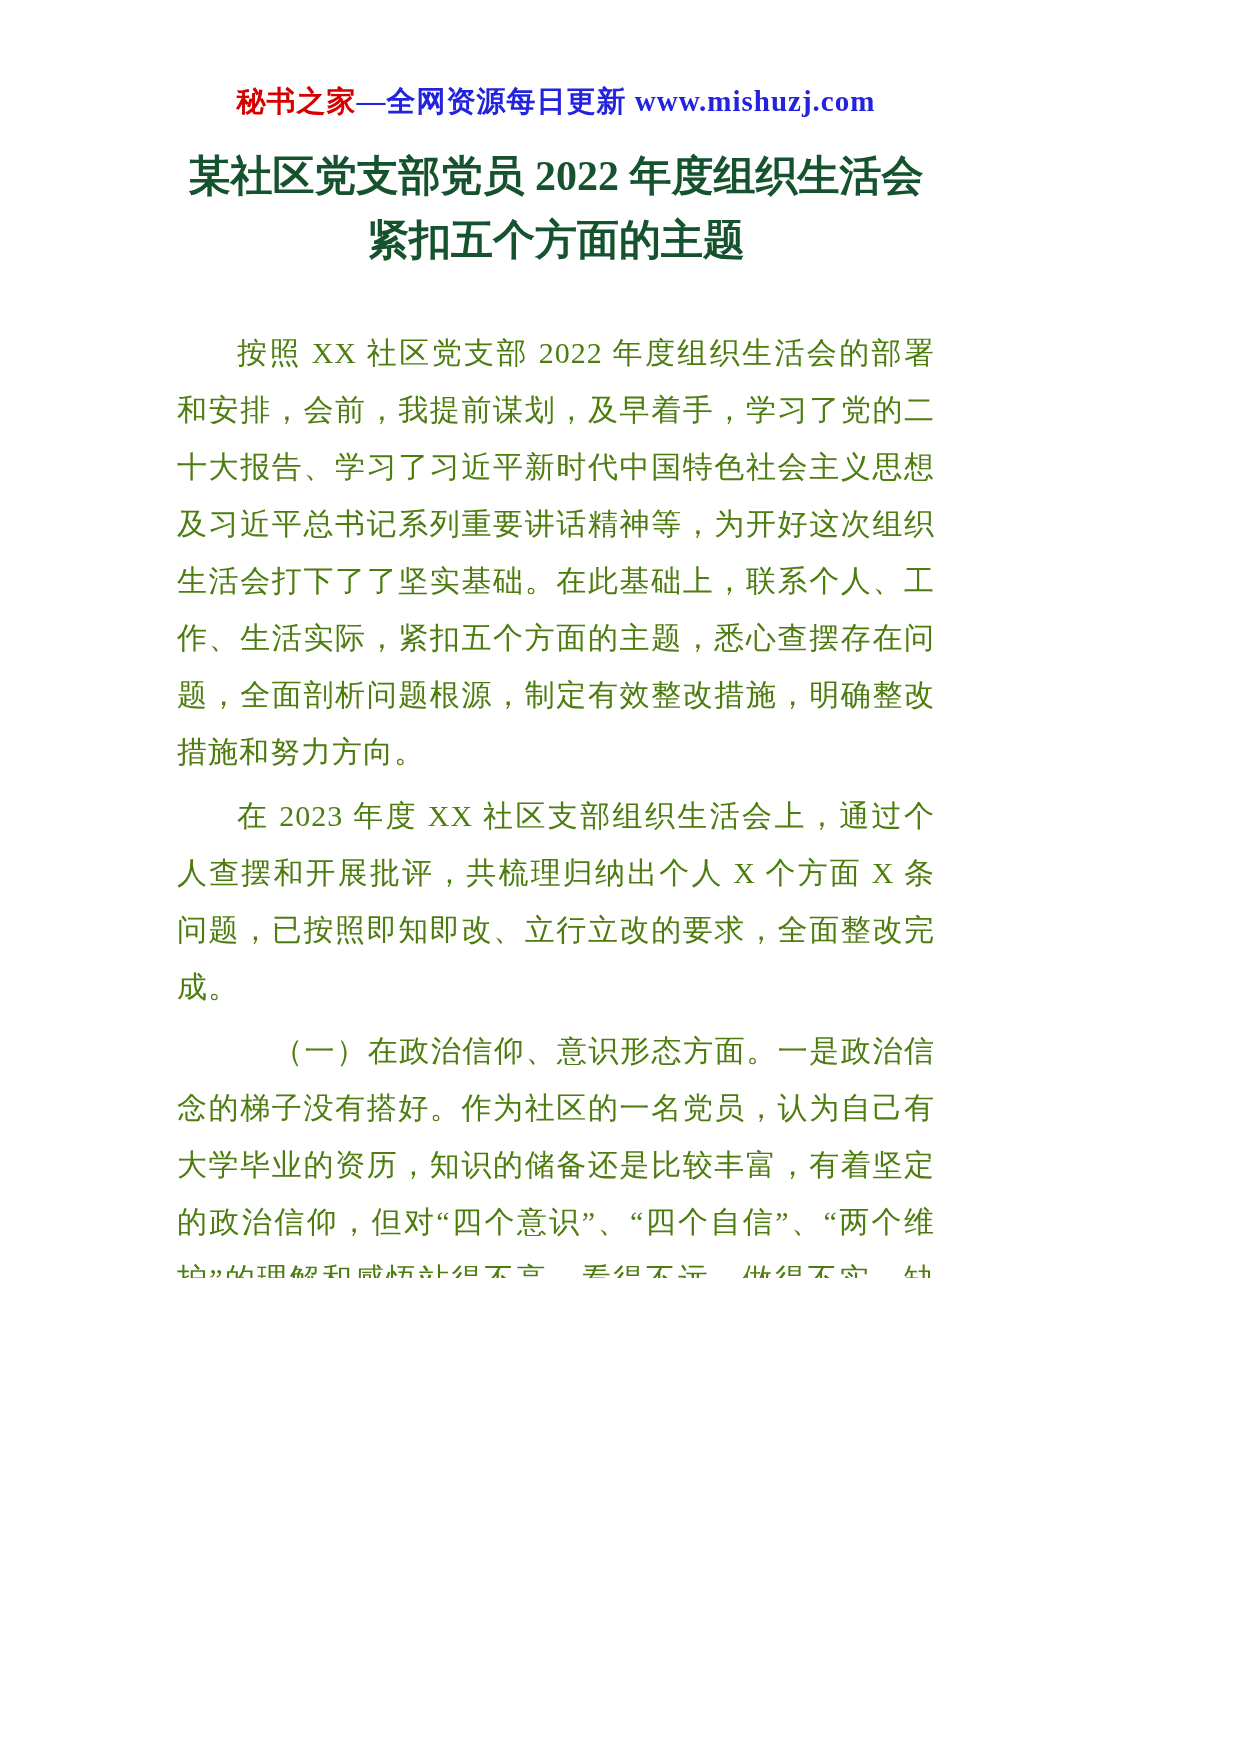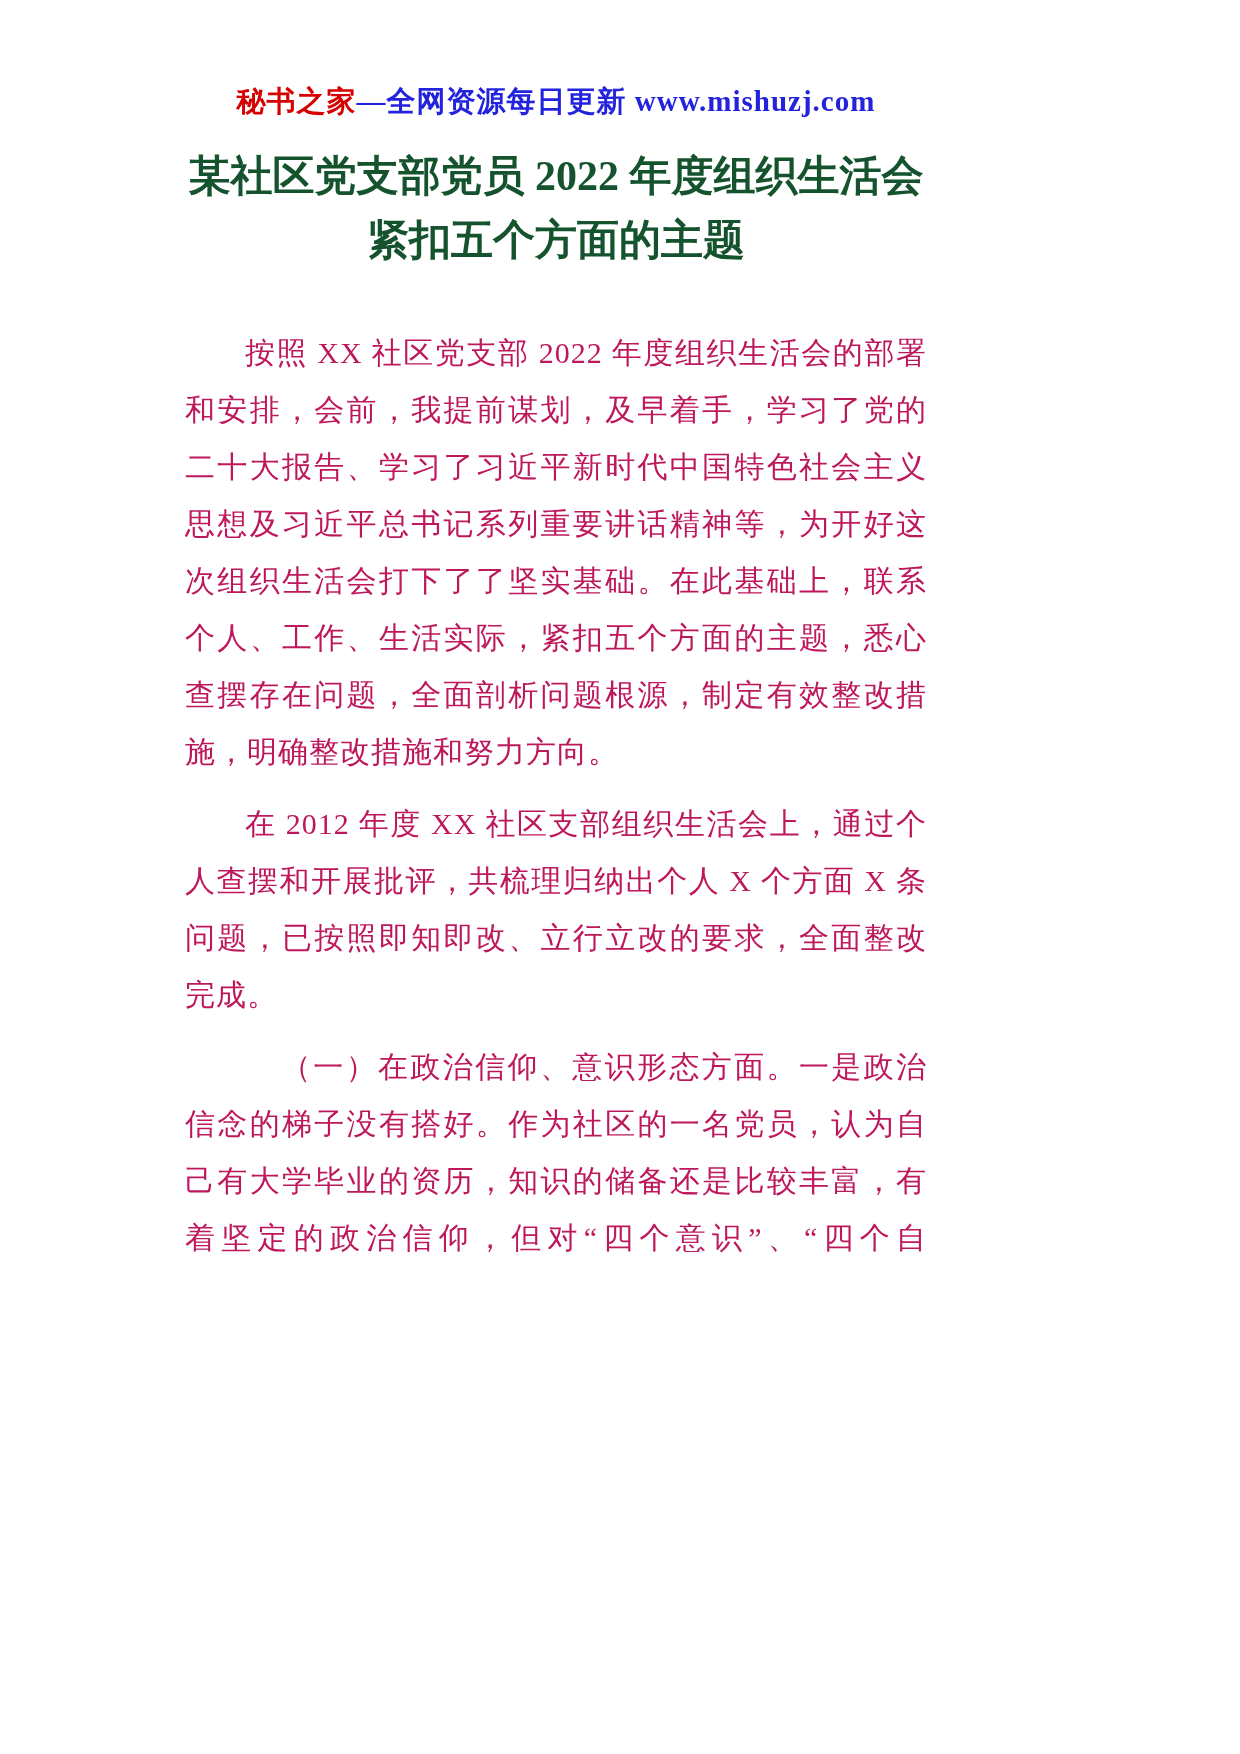--- a/index.html
+++ b/index.html
@@ -39,26 +39,26 @@
     text-align: center;
     font-size: 42px;
     font-weight: bold;
     line-height: 64px;
     color: #14532d;
   }
   .doc-title .title-line {
     display: block;
   }
   p.para {
-    margin: 15px;
+    margin: 7px;
     font-size: 30px;
     line-height: 57px;
     letter-spacing: 1px;
     text-align: justify;
-    color: #be185d;
+    color: #4d7c0f;
   }
   p.p-body {
     text-indent: 2em;
   }
   p.p-heading {
     text-indent: 2em;
     font-weight: bold;
   }
   p.p-sub {
     text-indent: 3.2em;
@@ -75,20 +75,20 @@
     </div>
 
     <h1 class="doc-title">
       <span class="title-line">某社区党支部党员 2022 年度组织生活会</span>
       <span class="title-line">紧扣五个方面的主题</span>
     </h1>
 
     <p class="para p-body">按照 XX 社区党支部 2022 年度组织生活会的部署和安排，会前，我提前谋划，及早着手，学习了党的二十大报告、学习了习近平新时代中国特色社会主义思想及习近平总书记系列重要讲话精神等，为开好这次组织生活会打下了了坚实基础。在此基础上，联系个人、工作、生活实际，紧扣五个方面的主题，悉心查摆存在问题，全面剖析问题根源，制定有效整改措施，明确整改措施和努力方向。</p>
 
 
-    <p class="para p-body">在 2012 年度 XX 社区支部组织生活会上，通过个人查摆和开展批评，共梳理归纳出个人 X 个方面 X 条问题，已按照即知即改、立行立改的要求，全面整改完成。</p>
+    <p class="para p-body">在 2023 年度 XX 社区支部组织生活会上，通过个人查摆和开展批评，共梳理归纳出个人 X 个方面 X 条问题，已按照即知即改、立行立改的要求，全面整改完成。</p>
 
     <p class="para p-sub">（一）在政治信仰、意识形态方面。一是政治信念的梯子没有搭好。作为社区的一名党员，认为自己有大学毕业的资历，知识的储备还是比较丰富，有着坚定的政治信仰，但对“四个意识”、“四个自信”、“两个维护”的理解和感悟站得不高，看得不远，做得不实，缺乏深的钻研、细的琢磨、强的分析，提高政治站位、站稳政治立</p>
 
     <p class="para p-heading">二、检视查找的问题和不足</p>
 
   </div>
 </div>
 
 </body></html>

